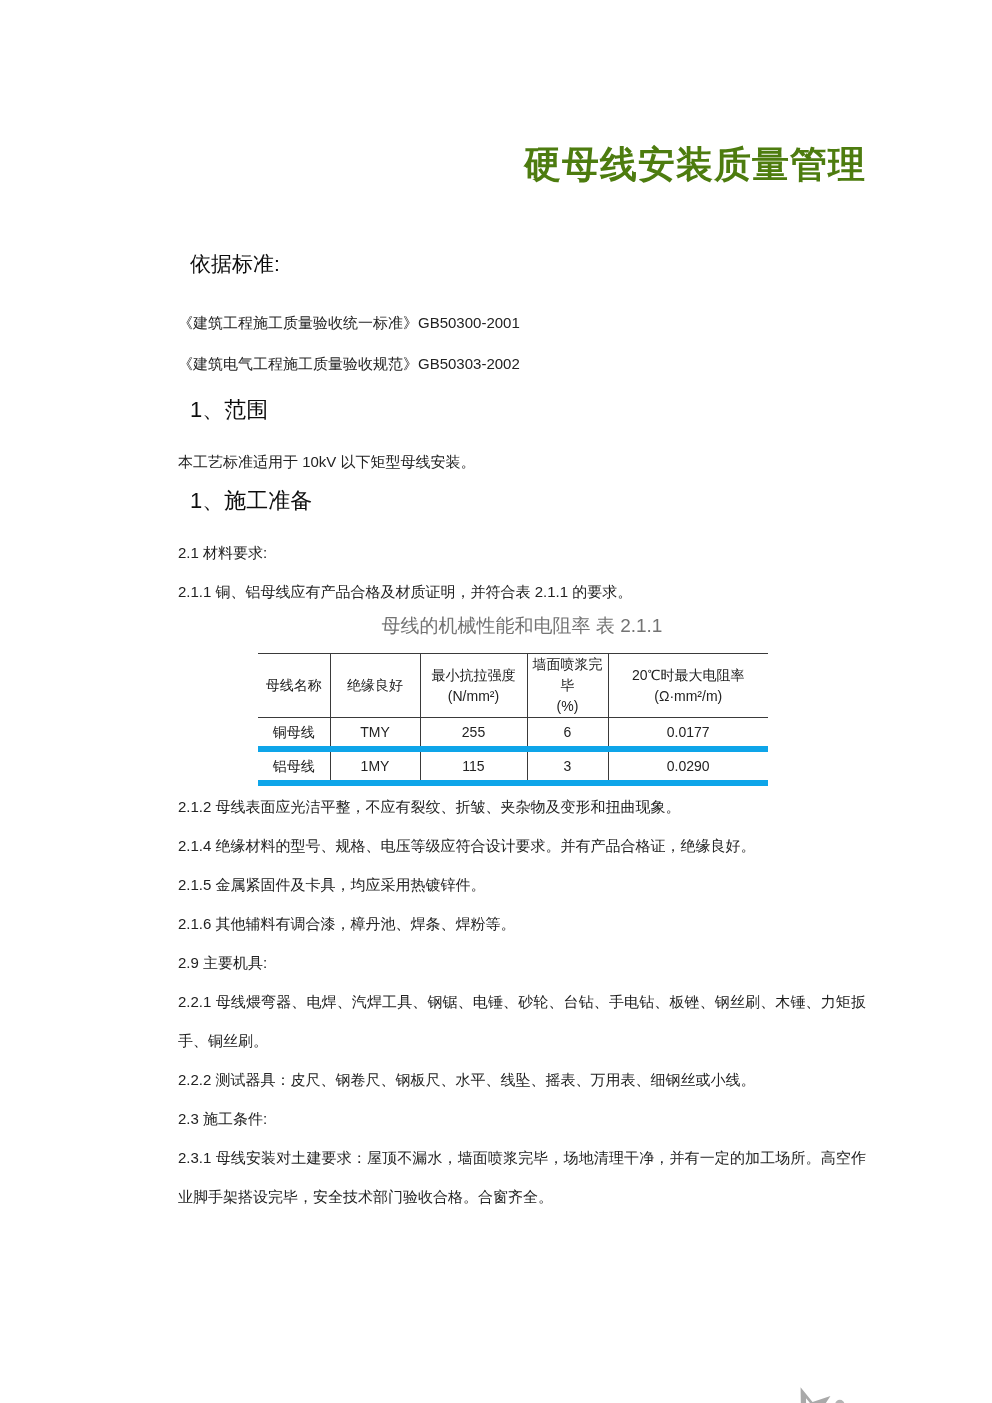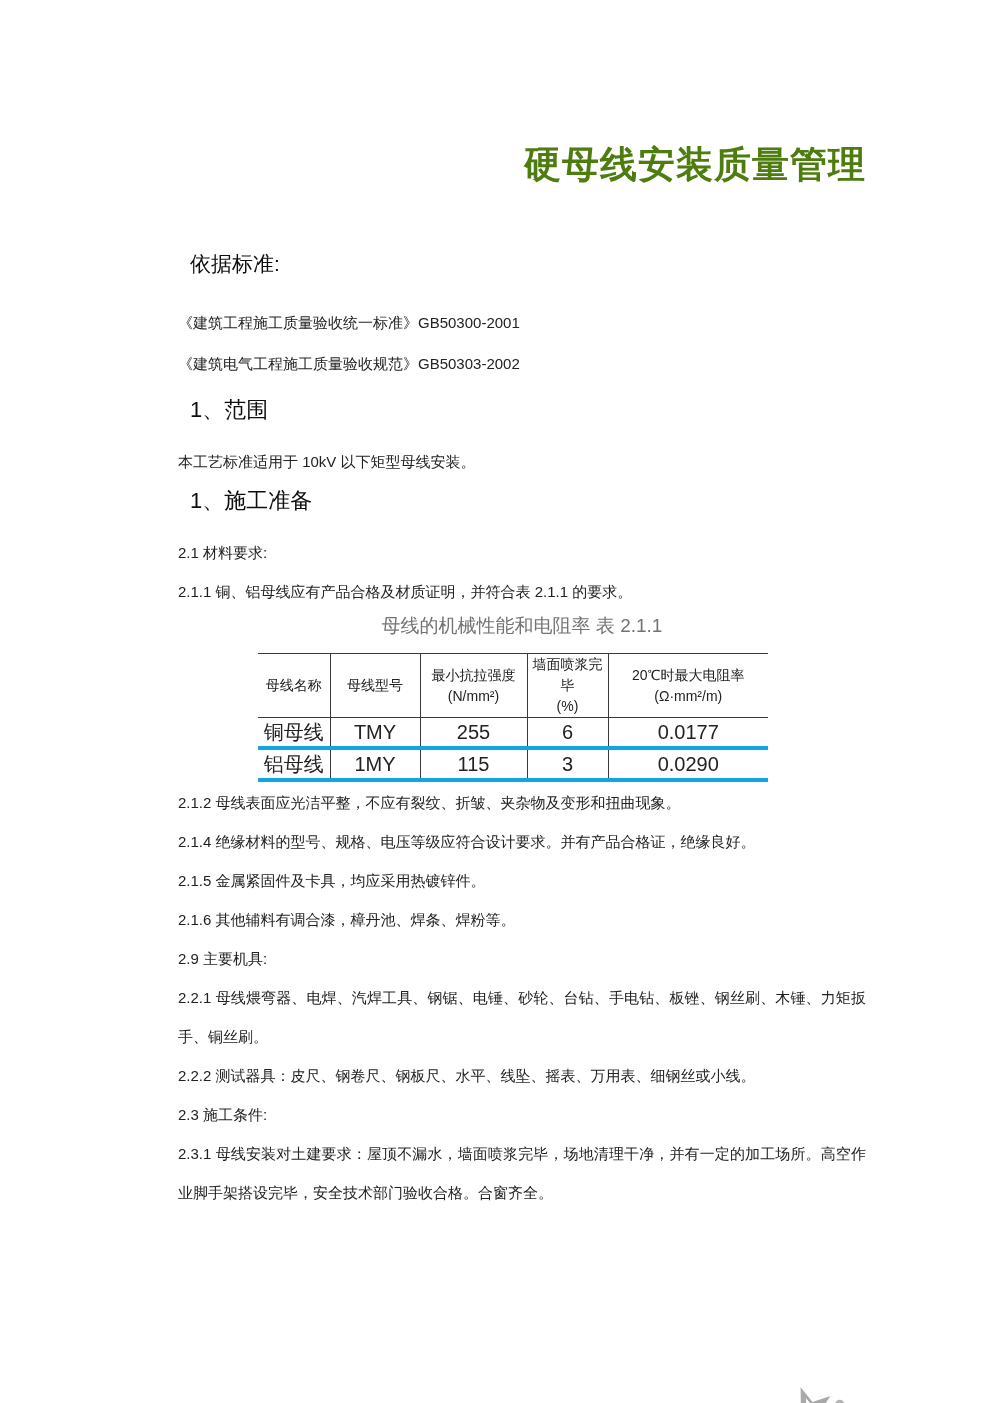--- a/index.html
+++ b/index.html
@@ -73,23 +73,23 @@
   }
   table.props thead th {
     height:53px;
     font-size:14px;
     line-height:21px;
     border-top:1px solid #3a3a3a;
     border-bottom:1px solid #3a3a3a;
   }
   table.props tbody td {
     height:28px;
-    font-size:20px;
+    font-size:14px;
     line-height:28px;
-    border-bottom:4px solid #0ea5e9;
+    border-bottom:6px solid #0ea5e9;
   }
   table.props th + th, table.props td + td { border-left:1px solid #3a3a3a; }
   .cell-line:empty { display:none; }
 
   .after-table { margin-top:1px; }
 
   .watermark {
     position:absolute;
     left:776px; top:1381px;
     width:212px; height:66px;
@@ -142,21 +142,21 @@
           <col class="c4">
           <col class="c5">
         </colgroup>
       <thead>
         <tr>
           <th>
             <div class="cell-line">母线名称</div>
 
           </th>
           <th>
-            <div class="cell-line">母线型号</div>
+            <div class="cell-line">绝缘良好</div>
 
           </th>
           <th>
             <div class="cell-line">最小抗拉强度</div>
             <div class="cell-line">(N/mm²)</div>
           </th>
           <th>
             <div class="cell-line">墙面喷浆完毕</div>
             <div class="cell-line">(%)</div>
           </th>

